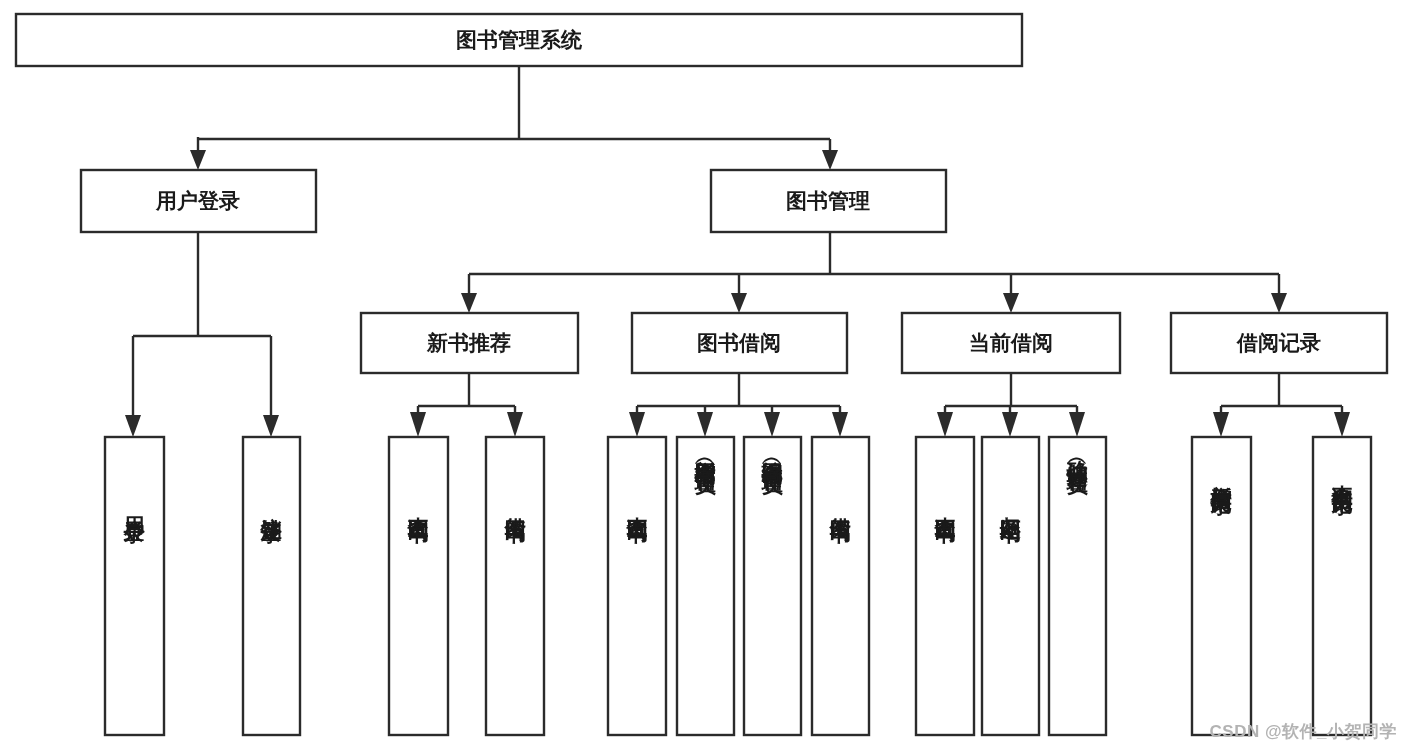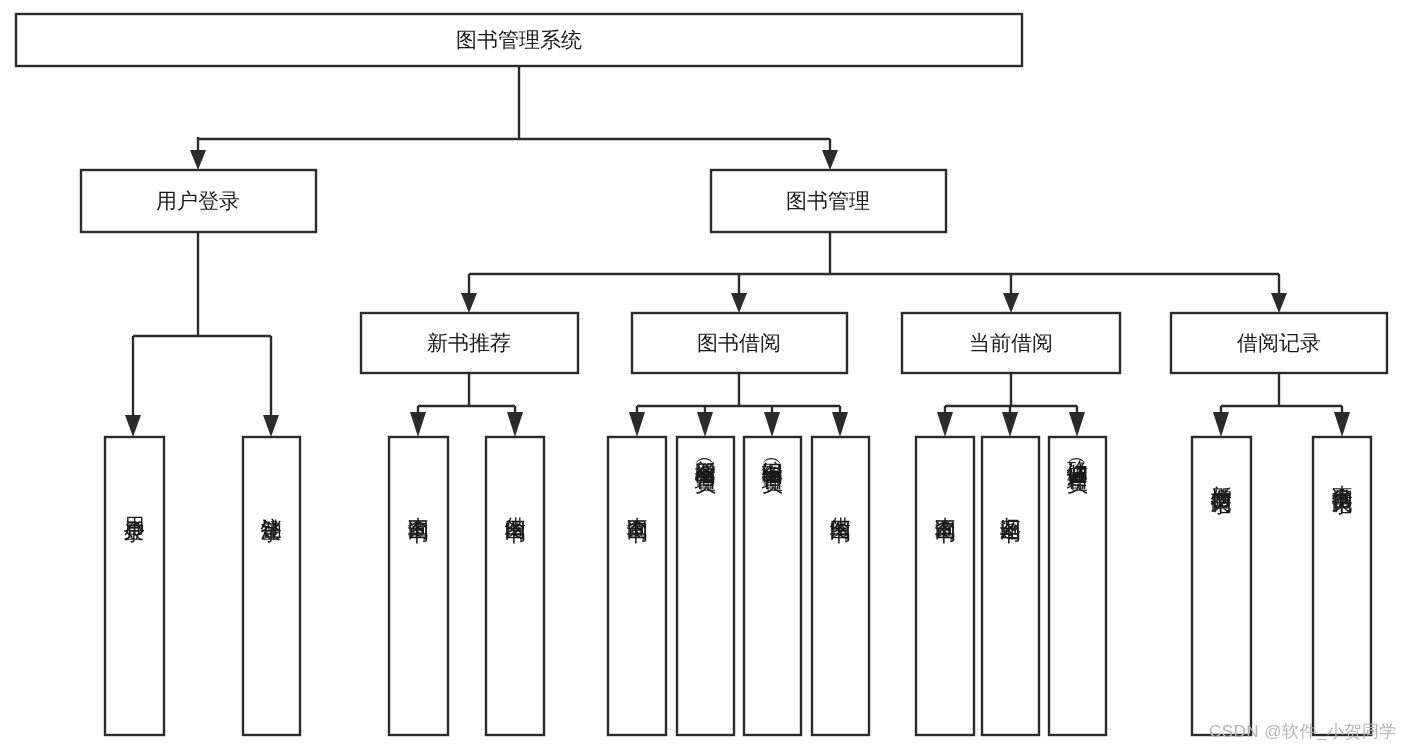--- a/index.html
+++ b/index.html
@@ -11,20 +11,21 @@
     width: 1405px;
     height: 747px;
     font-family: "Liberation Sans", "DejaVu Sans", sans-serif;
     overflow: hidden;
     position: relative;
   }
   #diagram-root {
     position: relative;
     width: 1405px;
     height: 747px;
+    font-weight: bold;
   }
   svg.flow {
     position: absolute;
     top: 0;
     left: 0;
     width: 1405px;
     height: 747px;
     display: block;
   }
   .node-rect {

